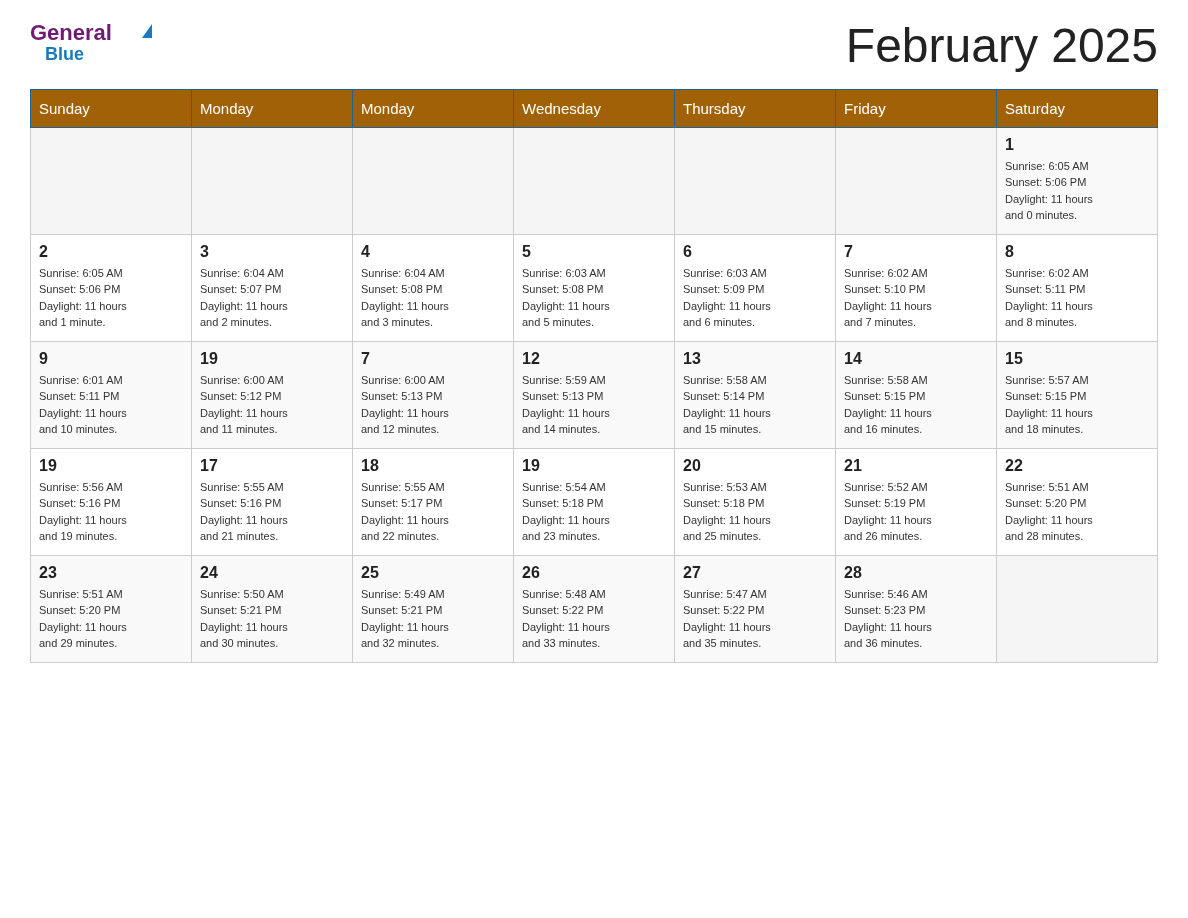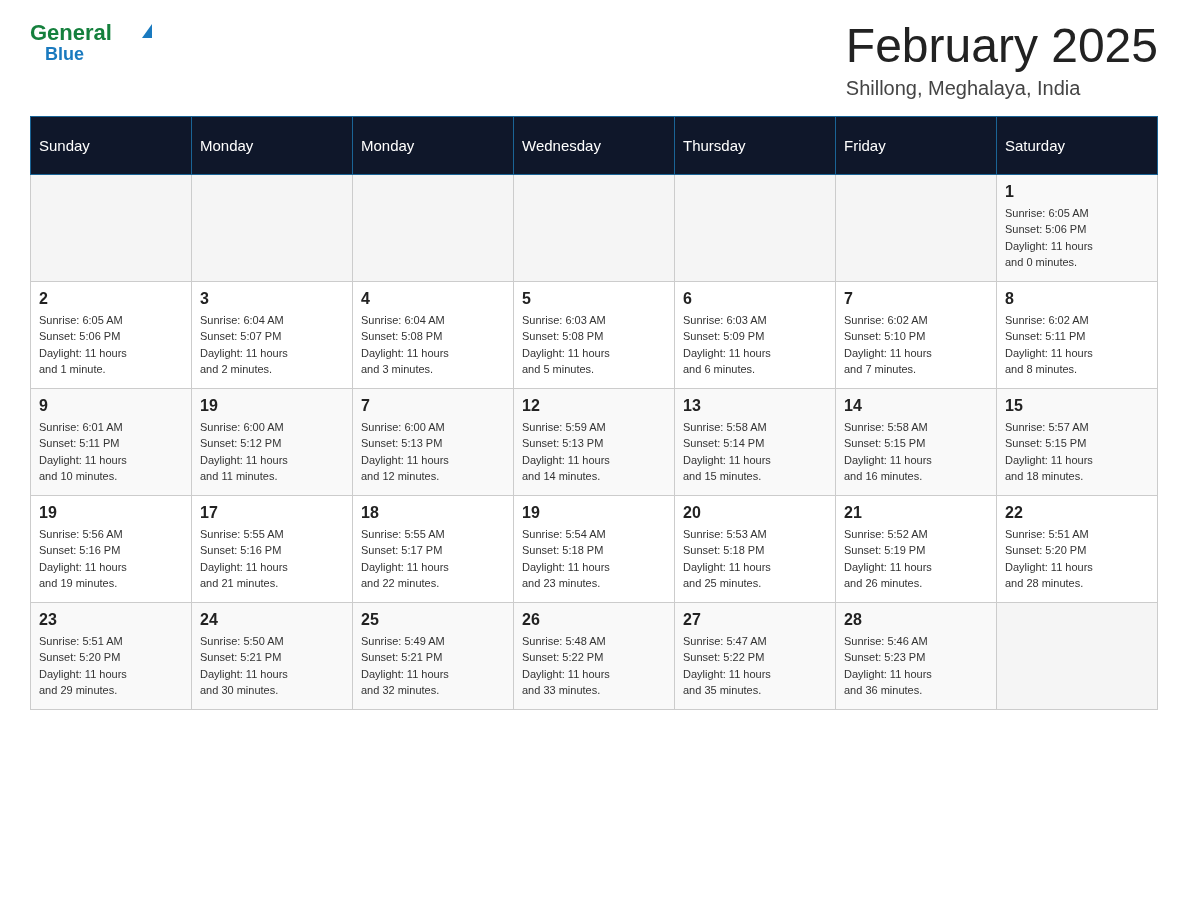--- a/index.html
+++ b/index.html
@@ -18,59 +18,60 @@
     .logo {
       display: flex;
       flex-direction: column;
       align-items: flex-start;
     }
     .logo-text {
       display: flex;
       align-items: center;
       font-size: 22px;
       font-weight: bold;
-      color: #15803d;
+      color: #701a75;
       gap: 28px;
     }
     .logo-triangle {
       width: 0;
       height: 0;
       border-left: 10px solid transparent;
       border-bottom: 14px solid #1a7abf;
       margin-left: 2px;
       margin-top: -4px;
     }
     .logo-sub {
       color: #1a7abf;
       font-size: 18px;
       font-weight: bold;
       margin-left: 15px;
       margin-top: -2px;
     }
     .title-block {
+      text-align: right;
     }
     .month-title {
       font-size: 48px;
       font-weight: normal;
       color: #222;
       line-height: 1.1;
     }
     .location-title {
       font-size: 20px;
       color: #444;
       margin-top: 4px;
     }
     .calendar {
       width: 100%;
       border-collapse: collapse;
     }
     .calendar th {
-      background: #0f172a;
+      background: #a16207;
       color: #fff;
-      padding: 20px 8px;
+      padding: 10px 8px;
       font-size: 15px;
       font-weight: normal;
       text-align: left;
       border: 1px solid #1a6496;
     }
     .calendar td {
       vertical-align: top;
       padding: 8px 8px 10px 8px;
       border: 1px solid #ccc;
       width: 14.28%;
@@ -111,21 +112,20 @@
 <div class="header">
   <div class="logo">
     <div class="logo-text">
       <span>General</span>
       <div class="logo-triangle"></div>
     </div>
     <div class="logo-sub">Blue</div>
   </div>
   <div class="title-block">
     <div class="month-title">February 2025</div>
-    <div class="location-title">Shillong, Meghalaya, India</div>
   </div>
 </div>
 
 <table class="calendar">
   <thead>
     <tr>
     <th>Sunday</th>
         <th>Monday</th>
         <th>Monday</th>
         <th>Wednesday</th>

